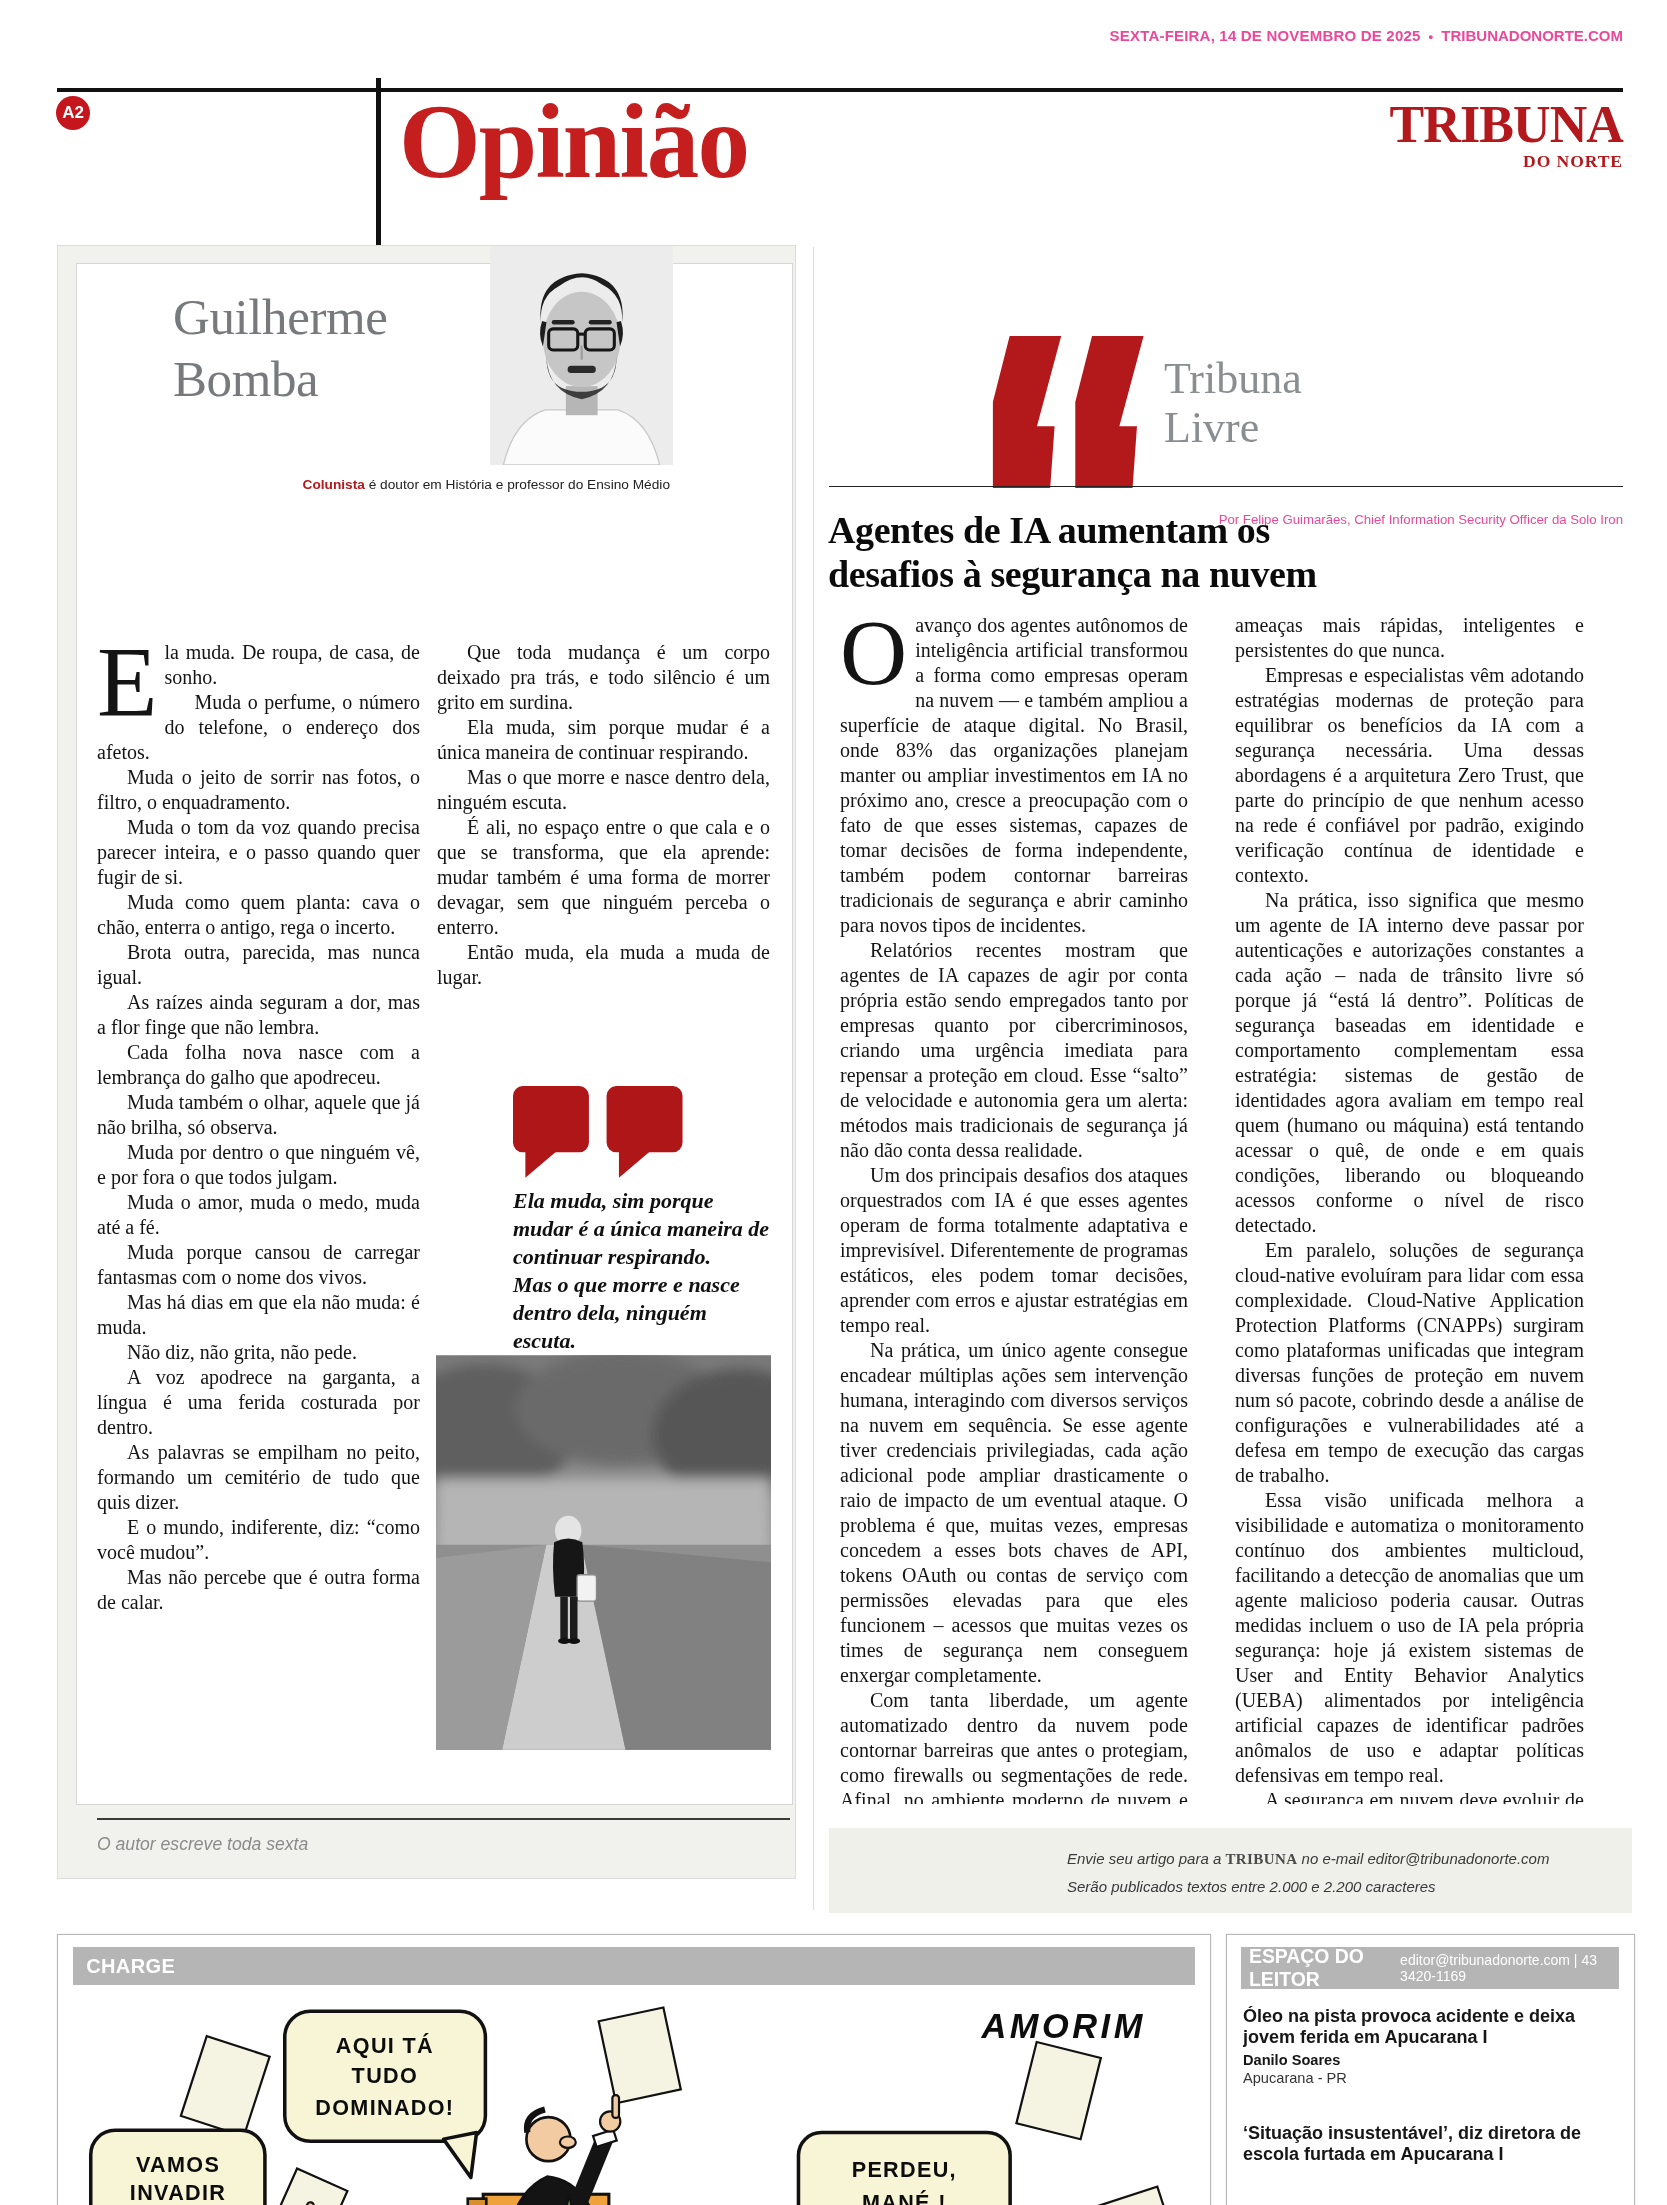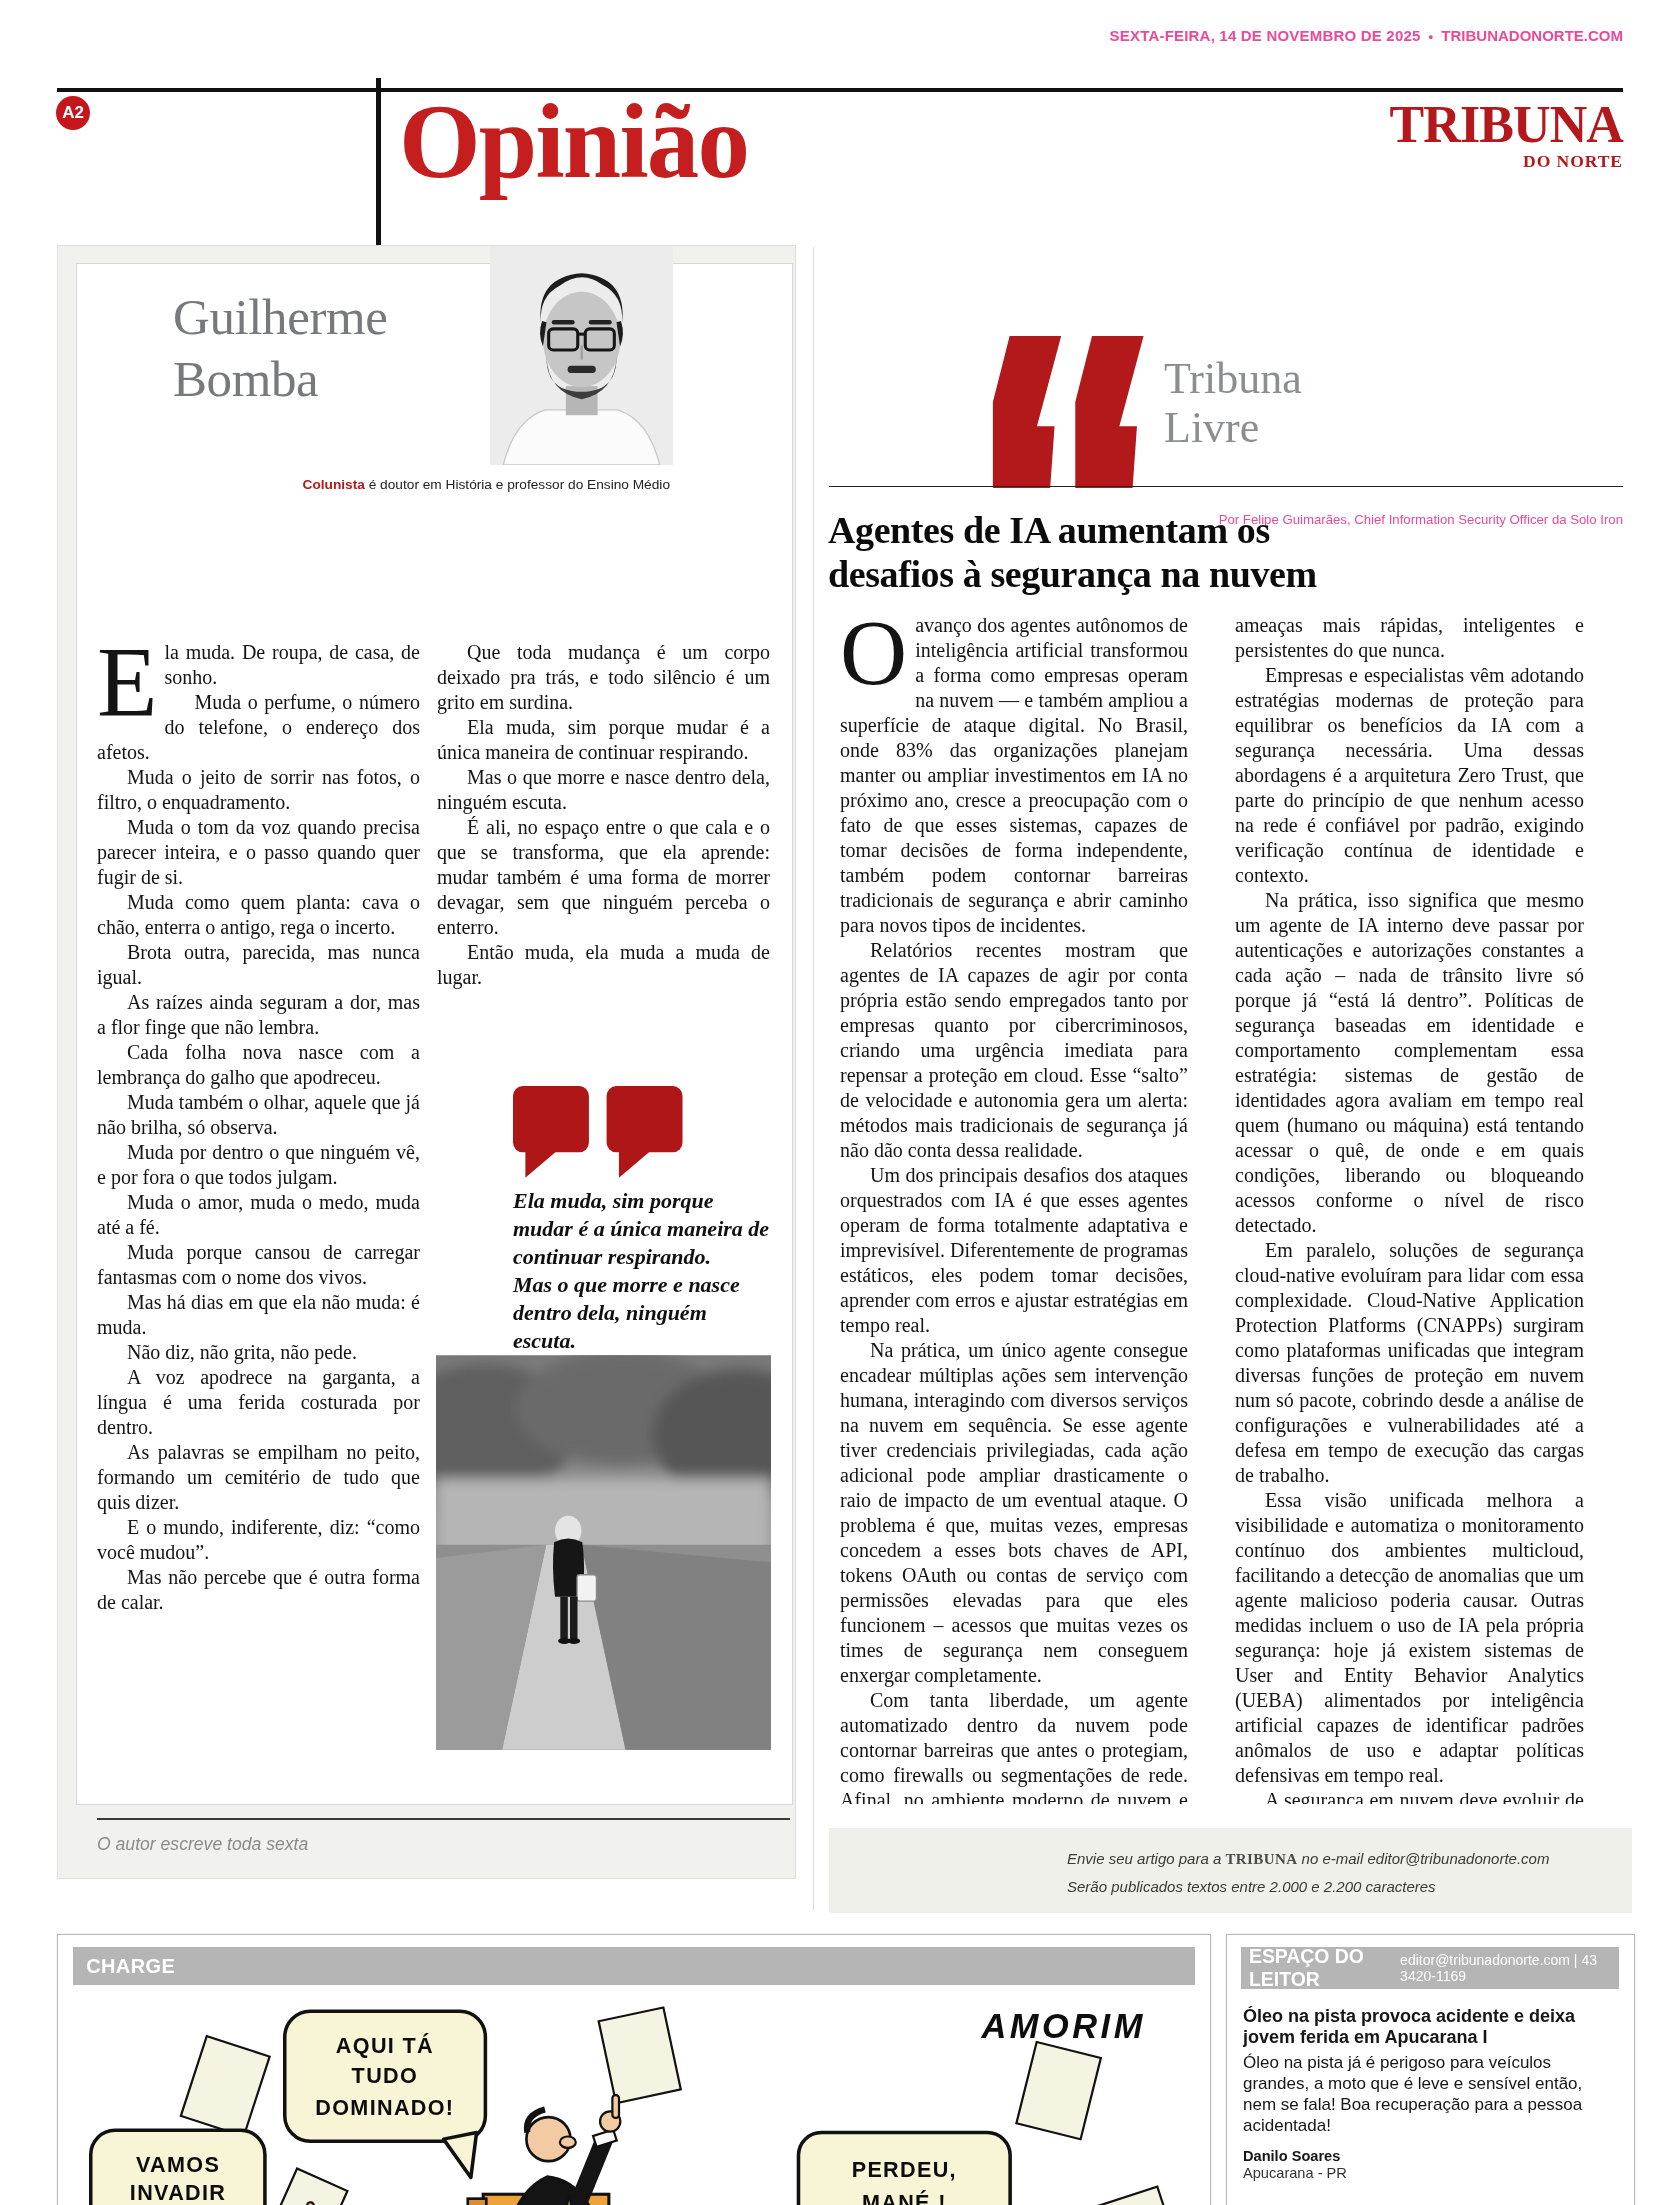--- a/index.html
+++ b/index.html
@@ -386,21 +386,20 @@
       <span>ESPAÇO DO LEITOR</span>
       <span class="contact">
         <span>editor@tribunadonorte.com</span>
         <span> | </span>
         <span>43 3420-1169</span>
       </span>
     </div>
     <div class="espaco-content">
       <div class="letter">
         <div class="ltitle">Óleo na pista provoca acidente e deixa jovem ferida em Apucarana I</div>
-        <div class="lbody">Óleo na pista já é perigoso para veículos grandes, a moto que é leve e sensível então, nem se fala! Boa recuperação para a pessoa acidentada!</div>
         <div class="lauthor">Danilo Soares</div>
         <div class="lcity">Apucarana - PR</div>
       </div>
       <div class="letter">
         <div class="ltitle">‘Situação insustentável’, diz diretora de escola furtada em Apucarana I</div>
 
       </div>
 
     </div>
   </div>

